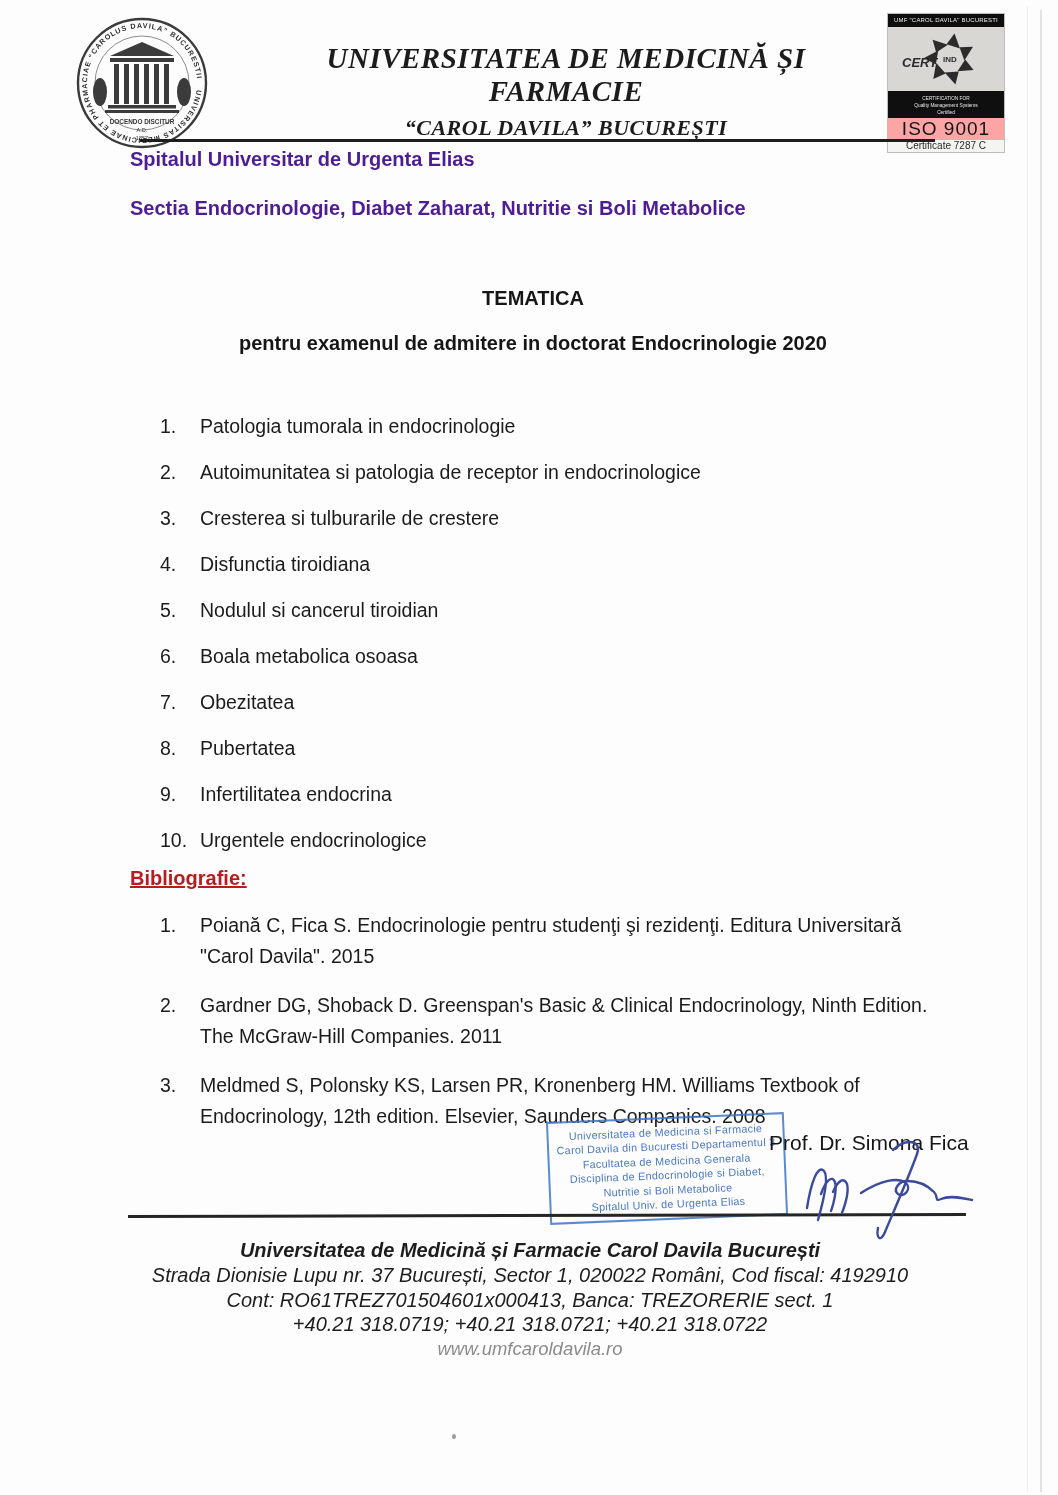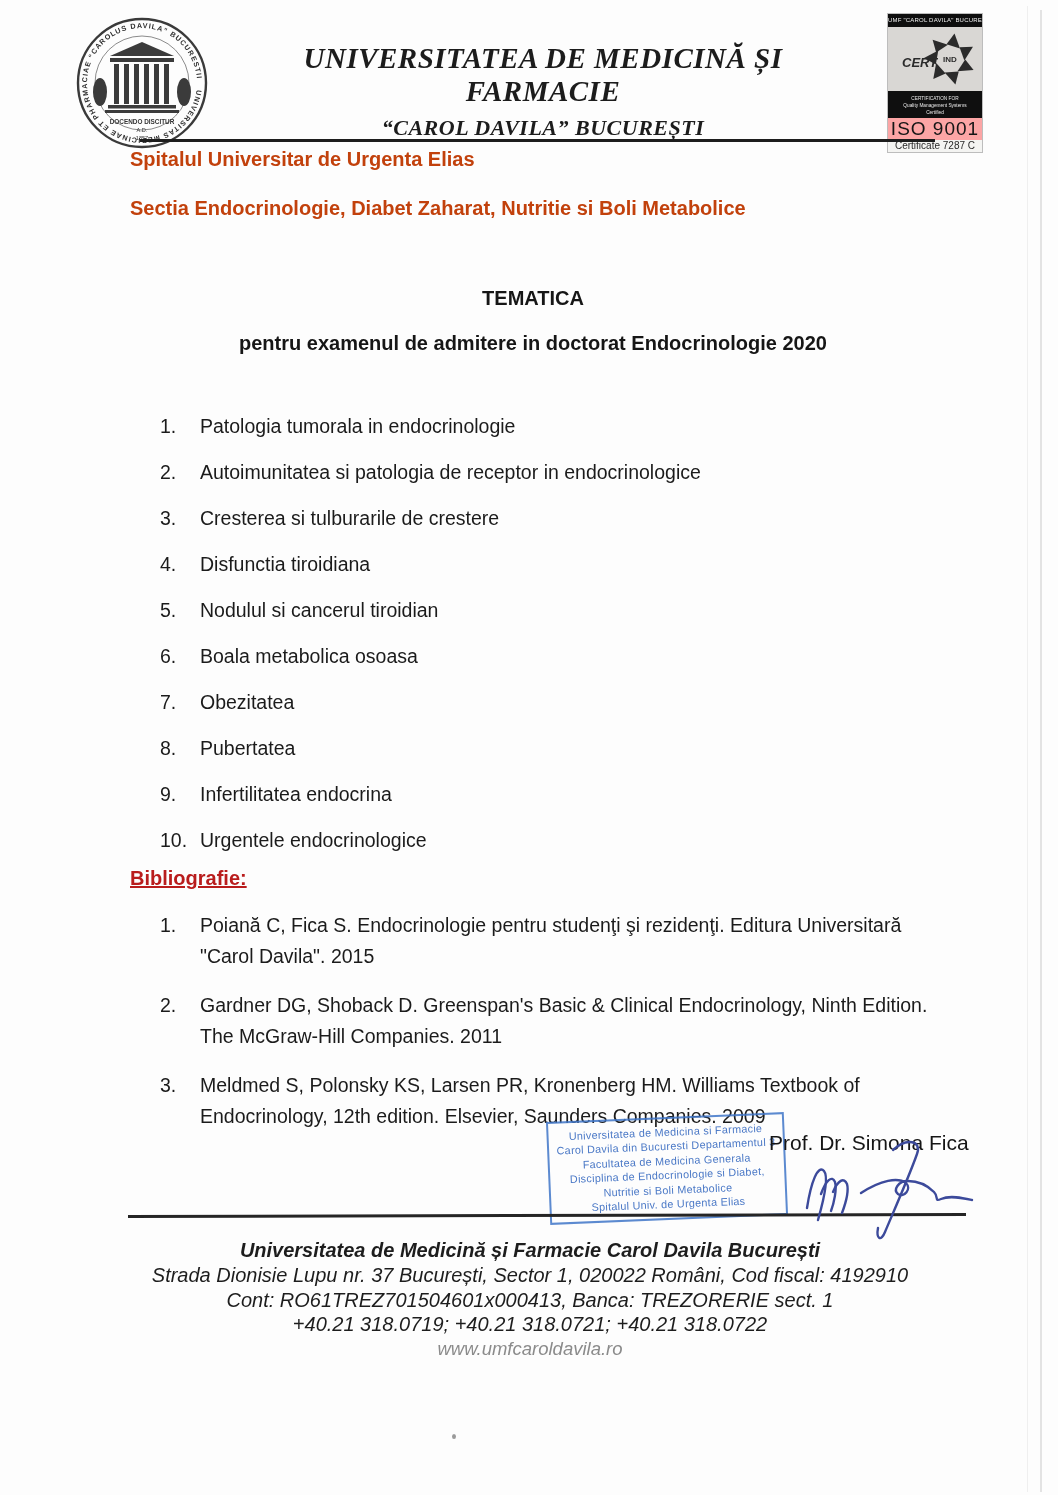--- a/index.html
+++ b/index.html
@@ -3,40 +3,40 @@
 <meta charset="utf-8">
 <style>
   html,body{margin:0;padding:0;background:#ffffff;}
   #page{
     position:relative;width:1058px;height:1495px;background:#fdfdfd;
     font-family:"Liberation Sans","DejaVu Sans",sans-serif;color:#1a1a1a;
     overflow:hidden;
   }
   
   .seal{position:absolute;left:60px;top:12px;width:164px;height:142px;}
-  .uni-title{position:absolute;left:223px;top:42px;width:640px;text-align:center;
+  .uni-title{position:absolute;left:246px;top:42px;width:640px;text-align:center;
     font-family:"Liberation Serif","DejaVu Serif",serif;font-style:italic;font-weight:bold;color:#1c1c1c;}
   .uni-title .l1{font-size:29px;letter-spacing:0.5px;}
   .uni-title .l2{font-size:22px;margin-top:7px;letter-spacing:0.5px;}
   .hrule{position:absolute;left:140px;top:139px;width:795px;height:3px;background:#1d1d1d;z-index:5;}
   
-  .iso{position:absolute;left:888px;top:14px;width:94px;height:138px;z-index:3;
+  .iso{position:absolute;left:888px;top:14px;width:116px;height:138px;z-index:3;
        box-shadow:0 0 0 1px #bdbdbd;}
   .iso-topbar{height:13px;background:#0e0e0e;color:#efefef;font-size:6px;line-height:13px;
        text-align:center;white-space:nowrap;overflow:hidden;letter-spacing:0.2px;}
   .iso-logo{height:64px;background:#d9d7d4;position:relative;}
   .iso-mid{height:27px;background:#0f0f0f;color:#e8e8e8;text-align:center;
        display:flex;flex-direction:column;justify-content:center;gap:1px;}
   .iso-mid div{font-size:5px;line-height:6px;transform:scale(.95);white-space:nowrap;}
   .iso-name{height:22px;background:#fca5a5;color:#151515;font-weight:normal;font-size:19px;
        line-height:22px;text-align:center;letter-spacing:1px;}
   .iso-cert{height:12px;background:#f4f4f2;color:#2a2a2a;font-size:10px;line-height:11px;
        text-align:center;white-space:nowrap;}
   
-  .bold-line{position:absolute;left:130px;font-size:20px;font-weight:bold;color:#c2410c;}
+  .bold-line{position:absolute;left:130px;font-size:20px;font-weight:bold;color:#4c1d95;}
   .center-line{position:absolute;left:0;width:1066px;text-align:center;font-size:20px;font-weight:bold;color:#161616;}
   
   .tem-list{position:absolute;left:160px;top:416px;width:780px;}
   .tem-item{display:flex;margin-bottom:24.5px;font-size:19.5px;line-height:21.5px;color:#1b1b1b;}
   .num{width:40px;flex:0 0 40px;}
   .bib-head{position:absolute;left:130px;top:867px;font-size:20px;font-weight:bold;
     text-decoration:underline;color:#b91c1c;}
   .bib-list{position:absolute;left:160px;top:910px;width:775px;}
   .bib-item{display:flex;margin-bottom:19px;font-size:19.5px;line-height:30.5px;color:#1b1b1b;}
   .bib-item .txt{flex:1;}
@@ -185,21 +185,21 @@
     <div class="bib-item">
         <span class="num">1.</span>
         <span class="txt">Poiană C, Fica S. Endocrinologie pentru studenţi şi rezidenţi. Editura Universitară "Carol Davila". 2015</span>
       </div>
     <div class="bib-item">
         <span class="num">2.</span>
         <span class="txt">Gardner DG, Shoback D. Greenspan's Basic &amp; Clinical Endocrinology, Ninth Edition. The McGraw-Hill Companies. 2011</span>
       </div>
     <div class="bib-item">
         <span class="num">3.</span>
-        <span class="txt">Meldmed S, Polonsky KS, Larsen PR, Kronenberg HM. Williams Textbook of Endocrinology, 12th edition. Elsevier, Saunders Companies. 2009</span>
+        <span class="txt">Meldmed S, Polonsky KS, Larsen PR, Kronenberg HM. Williams Textbook of Endocrinology, 12th edition. Elsevier, Saunders Companies. 2008</span>
       </div>
   </div>
 
   <div class="stamp" style="color:#4a78c6;">
     <div>Universitatea  de Medicina si Farmacie</div>
     <div>Carol Davila  din Bucuresti  Departamentul 3</div>
     <div>Facultatea de Medicina Generala</div>
     <div>Disciplina de Endocrinologie si Diabet,</div>
     <div>Nutritie si Boli Metabolice</div>
     <div>Spitalul Univ. de Urgenta Elias</div>

